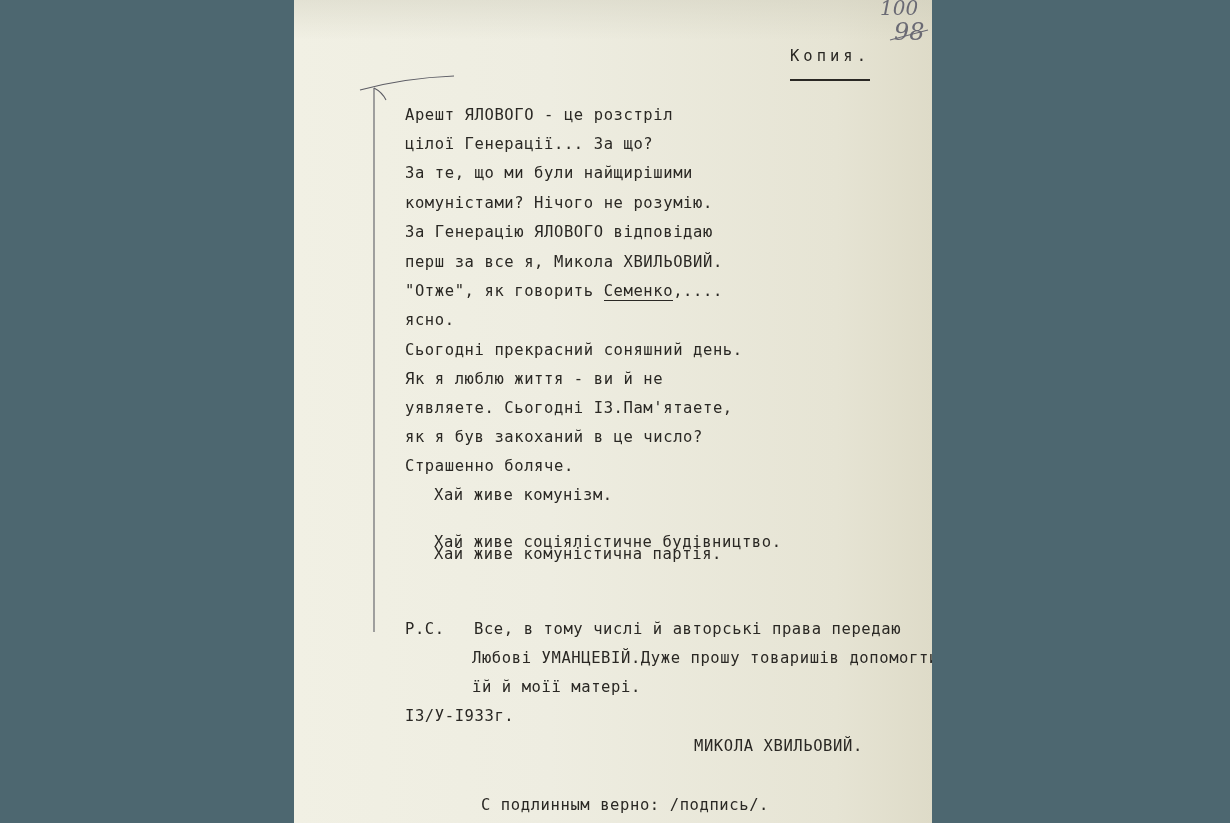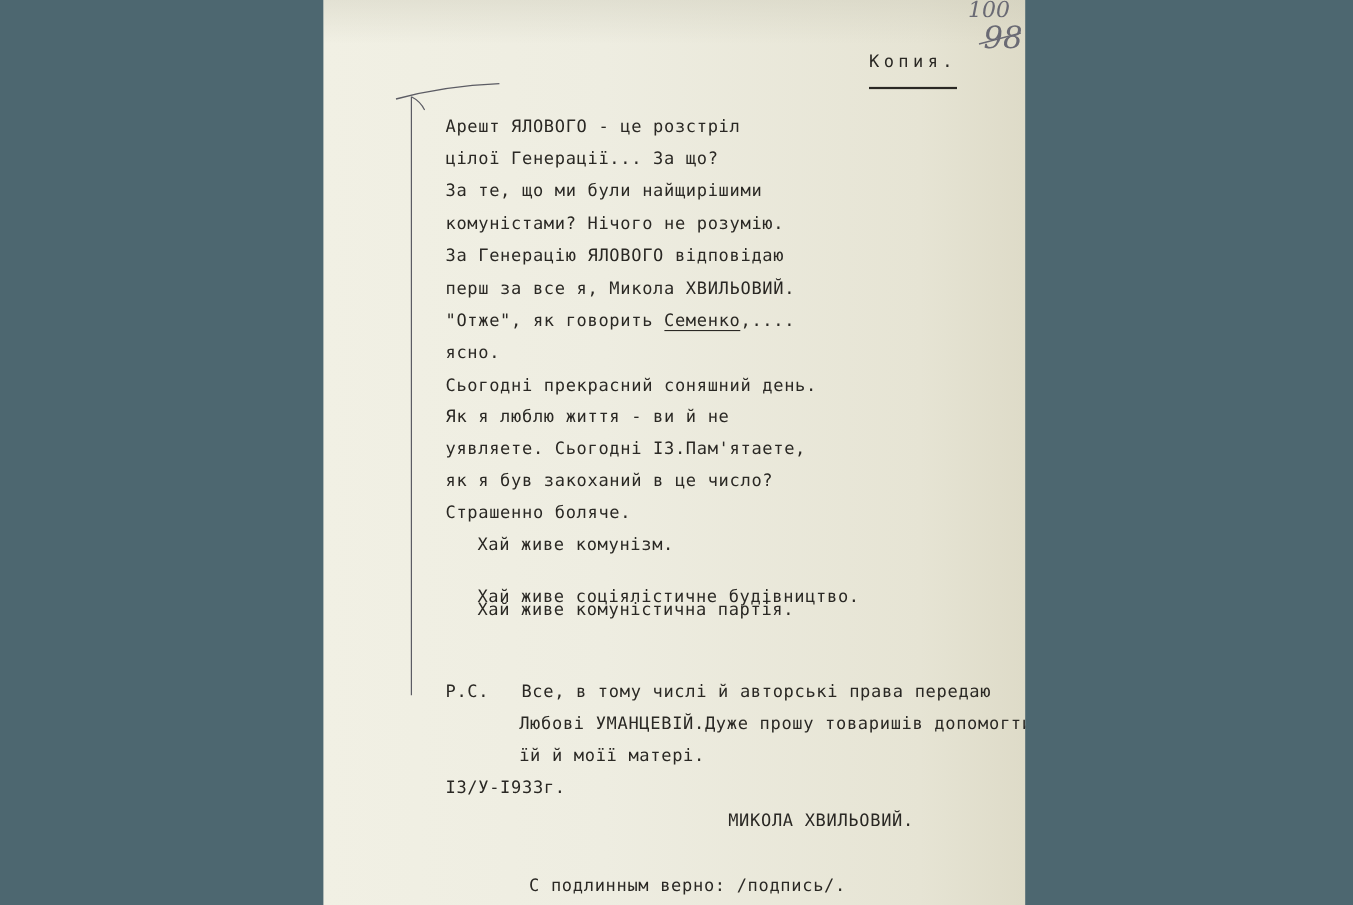--- a/index.html
+++ b/index.html
@@ -70,21 +70,21 @@
 <div class="paper">
 
   <svg class="pencil" width="638" height="823">
     <path d="M 66 90 Q 110 78 160 76" stroke="#5c5c64" stroke-width="1.2" fill="none"></path>
     <path d="M 80 88 L 80 632" stroke="#5c5c64" stroke-width="1.1" fill="none"></path>
     <path d="M 80 88 Q 88 92 92 100" stroke="#5c5c64" stroke-width="1.1" fill="none"></path>
     <path d="M 596 40 L 634 30" stroke="#6a6a74" stroke-width="1.2" fill="none"></path>
   </svg>
 
   <span class="handwritten" style="left:586px; top:-4px;">100</span>
-  <span class="handwritten" style="left:600px; top:18px; font-size:28px;">98</span>
+  <span class="handwritten" style="left:600px; top:18px; font-size:24px;">98</span>
 
   <span class="kopiya">Копия.</span>
 
   <div>
     <div class="line" style="left:111px; top:106px;">Арешт ЯЛОВОГО - це розстріл</div>
     <div class="line" style="left:111px; top:135px;">цілої Генерації... За що?</div>
     <div class="line" style="left:111px; top:164px;">За те, що ми були найщирішими</div>
     <div class="line" style="left:111px; top:194px;">комуністами? Нічого не розумію.</div>
     <div class="line" style="left:111px; top:223px;">За Генерацію ЯЛОВОГО відповідаю</div>
     <div class="line" style="left:111px; top:253px;">перш за все я, Микола ХВИЛЬОВИЙ.</div>
@@ -104,16 +104,16 @@
   </div>
 
   <div>
     <div class="line" style="left:111px; top:620px;">Р.С.</div>
     <div class="line" style="left:180px; top:620px;">Все, в тому числі й авторські права передаю</div>
     <div class="line" style="left:178px; top:649px;">Любові УМАНЦЕВІЙ.Дуже прошу товаришів допомогти</div>
     <div class="line" style="left:178px; top:678px;">їй й моїї матері.</div>
   </div>
 
   <div class="line" style="left:111px; top:707px;">I3/У-I933г.</div>
-  <div class="line" style="left:368px; top:737px;text-align:center;">МИКОЛА ХВИЛЬОВИЙ.</div>
+  <div class="line" style="left:400px; top:737px;text-align:center;">МИКОЛА ХВИЛЬОВИЙ.</div>
   <div class="line" style="left:187px; top:796px;">С подлинным верно: /подпись/.</div>
 
 </div>
 
 </body></html>

